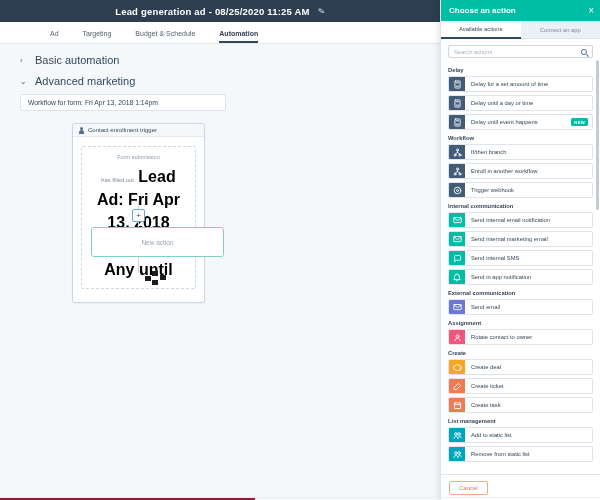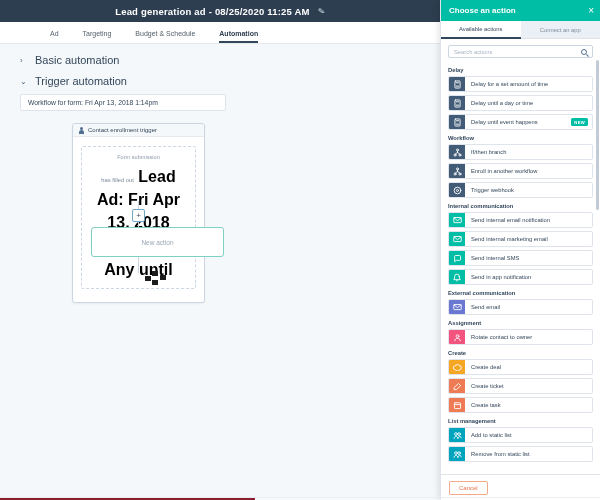--- a/index.html
+++ b/index.html
@@ -168,21 +168,21 @@
 
     <div class="panel-body">
 
       <div class="accordion">
         <span class="chev">›</span>
         <span class="lbl">Basic automation</span>
       </div>
 
       <div class="accordion adv">
         <span class="chev">⌄</span>
-        <span class="lbl">Trigger automation</span>
+        <span class="lbl">Advanced marketing</span>
       </div>
 
       <div class="wf-field">
         <span>Workflow for form: Fri Apr 13, 2018 1:14pm</span>
       </div>
 
       <div class="canvas">
 
         <div class="node-trigger">
           <div class="node-trigger-head">

